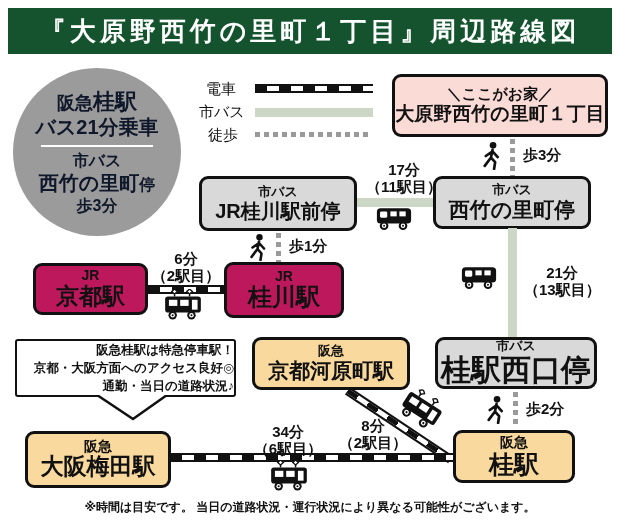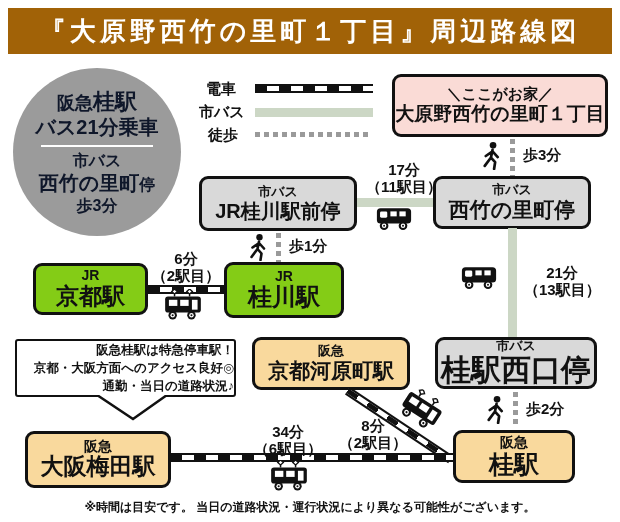--- a/index.html
+++ b/index.html
@@ -1,32 +1,32 @@
 <!DOCTYPE html>
 <html><head>
 <meta charset="utf-8">
 <style>
   html,body{margin:0;padding:0;background:#fff;}
   #stage{position:relative;width:620px;height:522px;background:#fff;overflow:hidden;
          font-family:"Liberation Sans","DejaVu Sans",sans-serif;color:#111;}
   .abs{position:absolute;}
-  .title-bar{left:8px;top:8px;width:604px;height:46px;background:#a16207;color:#fff;
+  .title-bar{left:8px;top:8px;width:604px;height:46px;background:#14532d;color:#fff;
              display:flex;align-items:center;justify-content:center;
              font-size:26px;font-weight:bold;letter-spacing:4px;white-space:nowrap;}
-  .legend-label{font-weight:bold;font-size:15px;line-height:1;}
+  .legend-label{font-weight:normal;font-size:15px;line-height:1;}
   .rail{box-sizing:border-box;height:9px;border-top:2px solid #111;border-bottom:2px solid #111;
         background:repeating-linear-gradient(90deg,#111 0 12px,#fff 12px 24px);}
   .busline{background:#ccd7c5;}
   .walk-v{width:5px;background:repeating-linear-gradient(180deg,#9a9a9a 0 5px,rgba(0,0,0,0) 5px 9px);}
   .walk-h{height:5px;background:repeating-linear-gradient(90deg,#9a9a9a 0 5px,rgba(0,0,0,0) 5px 9px);}
   .box{box-sizing:border-box;border:3px solid #111;border-radius:9px;
        display:flex;flex-direction:column;align-items:center;justify-content:center;
        font-weight:bold;text-align:center;line-height:1.12;}
   .box-type{font-size:13px;}
-  .blue{background:#84cc16;}
+  .blue{background:#be185d;}
   .orange{background:#f9d99d;}
   .graybox{background:#d9d9d9;}
   .pinkbox{background:#fadbd6;}
   .rlabel{text-align:center;font-weight:bold;font-size:15px;line-height:1.15;white-space:nowrap;}
   .walk-label{font-weight:bold;font-size:15px;white-space:nowrap;}
   .circle{left:13px;top:68px;width:168px;height:168px;border-radius:50%;background:#9b9b9b;
           color:#0f172a;display:flex;flex-direction:column;align-items:center;justify-content:center;
           font-weight:bold;text-align:center;line-height:1.25;}
   .circle .hr{width:112px;border-top:2px solid #fff;margin:5px 0 4px 0;}
   .bubble{left:15px;top:339px;width:221px;height:58px;box-sizing:border-box;background:#fff;

